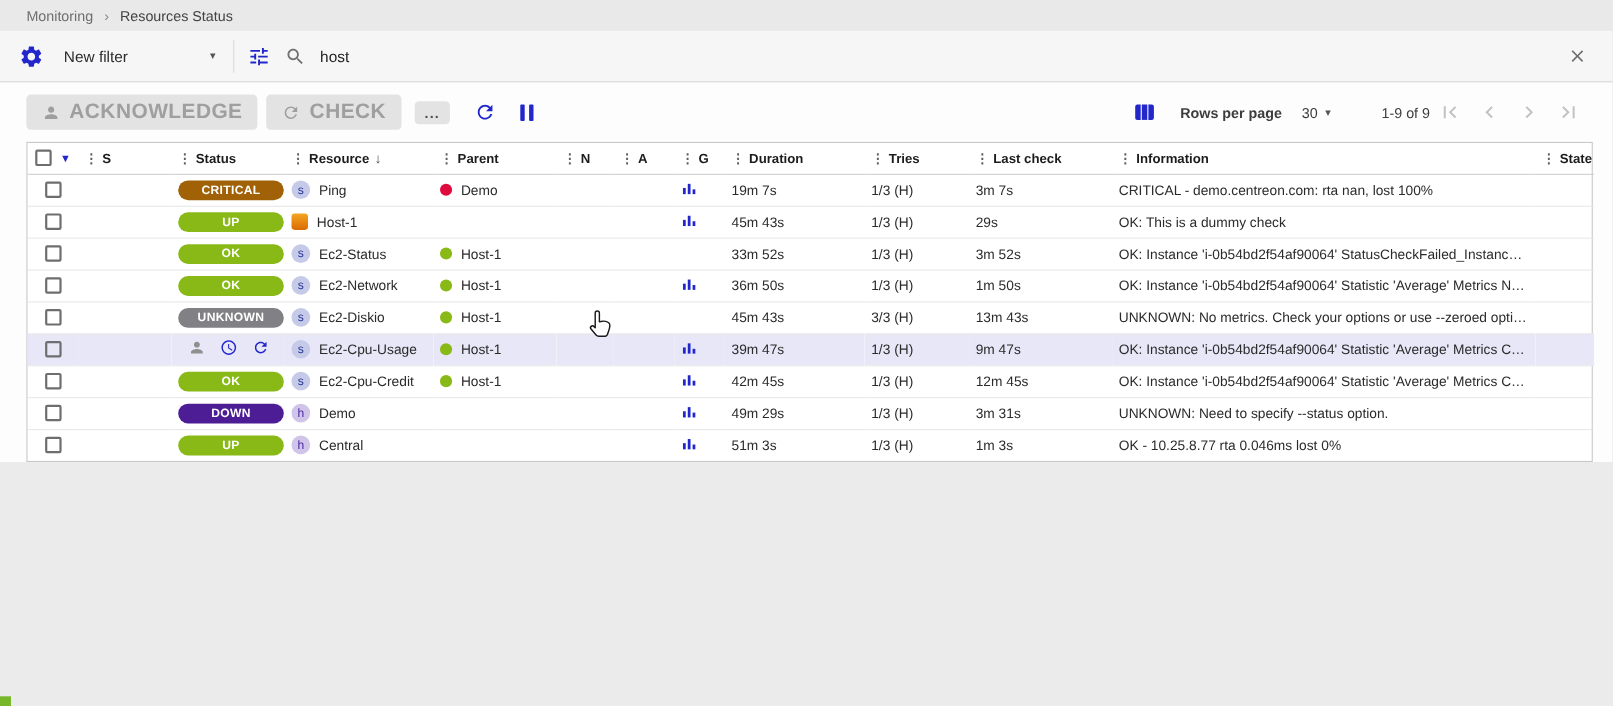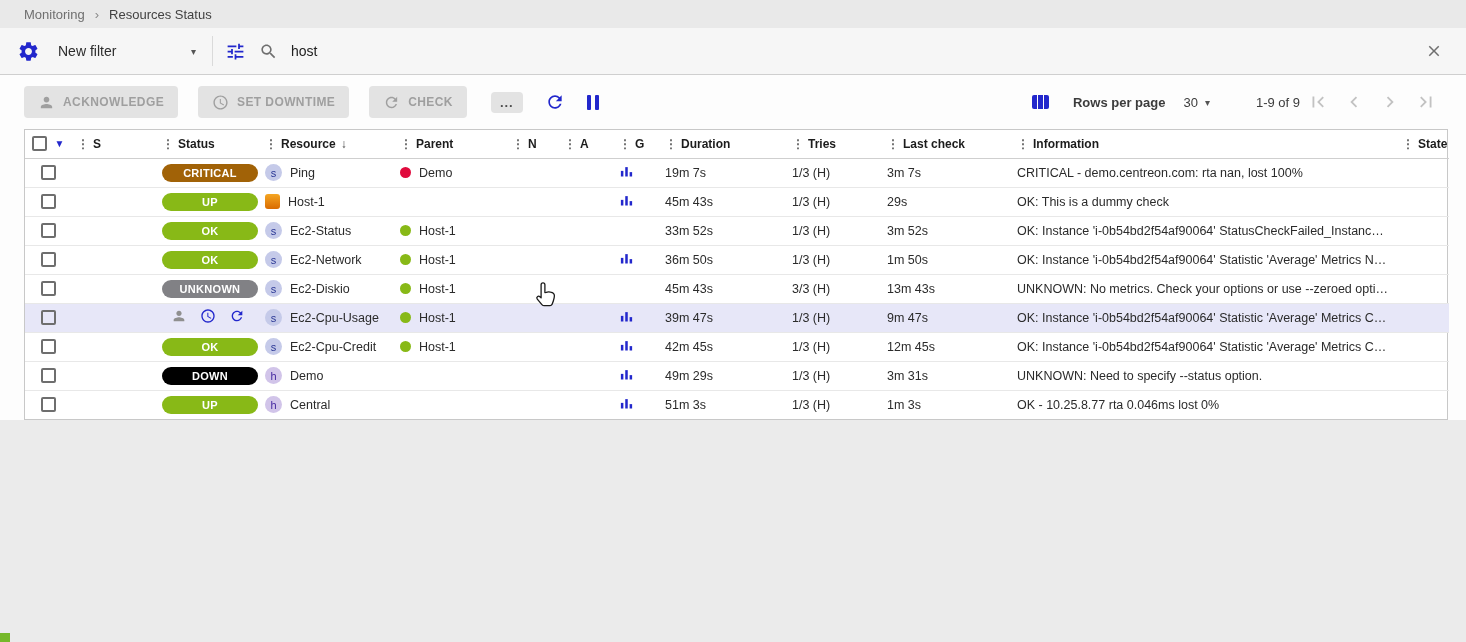--- a/index.html
+++ b/index.html
@@ -23,21 +23,21 @@
   .ic-gray{fill:#6f6f6f;}
   .ic-disabled{fill:#9f9f9f;}
   .ic-pg{fill:#c2c2c2;}
   .filter-select{display:flex;align-items:center;justify-content:space-between;width:158px;padding:4px 8px 4px 12px;font-size:14px;color:#2d2d2d;cursor:pointer;}
   .caret{font-size:10px;color:#555;}
   .v-div{width:1px;height:30px;background:#dadada;margin:0 4px 0 8px;}
   .search-input{flex:1;border:none;background:transparent;font-size:14px;font-family:inherit;color:#212121;outline:none;padding:4px 8px;}
   
   .white-area{background:#fdfdfd;}
   .toolbar{display:flex;align-items:center;height:54px;padding:0 22px 0 24px;}
-  .tb-btn{display:inline-flex;align-items:center;gap:8px;height:32px;padding:0 14px;background:#e3e3e3;border:none;border-radius:4px;color:#9f9f9f;font-size:12px;font-weight:bold;font-family:inherit;letter-spacing:.4px;cursor:default;margin-right:20px;}
+  .tb-btn{display:inline-flex;align-items:center;gap:8px;height:32px;padding:0 14px;background:#e3e3e3;border:none;border-radius:4px;color:#9f9f9f;font-size:19px;font-weight:bold;font-family:inherit;letter-spacing:.4px;cursor:default;margin-right:8px;}
   .more-btn{height:21px;padding:0 9px;background:#e3e3e3;border:none;border-radius:4px;color:#4d4d4d;font-size:13px;font-weight:bold;letter-spacing:1px;cursor:pointer;margin:0 6px 0 4px;line-height:19px;}
   .tb-icon{margin-left:16px;cursor:pointer;display:inline-flex;background:none;border:none;padding:0;}
   .pause-icon{display:inline-flex;gap:3.5px;margin-left:22px;cursor:pointer;background:none;border:none;padding:0;}
   .pause-icon i{width:4.5px;height:15px;background:var(--accent);display:block;border-radius:1px;}
   .toolbar-right{margin-left:auto;display:flex;align-items:center;}
   .cols-icon{display:inline-flex;gap:1.5px;cursor:pointer;background:none;border:none;padding:0;margin-right:24px;}
   .cols-icon i{width:4.5px;height:14px;background:var(--accent);display:block;}
   .cols-icon i:first-child{border-radius:2px 0 0 2px;}
   .cols-icon i:last-child{border-radius:0 2px 2px 0;}
   .rpp-label{font-size:13px;color:#3c3c3c;margin-right:18px;font-weight:bold;}
@@ -110,26 +110,20 @@
 
   <div class="toolbar">
     <button class="tb-btn" disabled="">
       <svg width="17" height="17" viewBox="0 0 24 24" class="ic-disabled">
           <path d="M12 12c2.21 0 4-1.79 4-4s-1.79-4-4-4-4 1.79-4 4 1.79 4 4 4zm0 2c-2.67 0-8 1.34-8 4v2h16v-2c0-2.66-5.33-4-8-4z"></path>
         </svg>
       <span>ACKNOWLEDGE</span>
     </button>
     <button class="tb-btn" disabled="">
       <svg width="17" height="17" viewBox="0 0 24 24" class="ic-disabled">
-          <path d="M11.99 2C6.47 2 2 6.48 2 12s4.47 10 9.99 10C17.52 22 22 17.52 22 12S17.52 2 11.99 2zm.01 18c-4.42 0-8-3.58-8-8s3.58-8 8-8 8 3.58 8 8-3.58 8-8 8zM12.5 7H11v6l5.25 3.15.75-1.23-4.5-2.67z"></path>
-        </svg>
-      <span>SET DOWNTIME</span>
-    </button>
-    <button class="tb-btn" disabled="">
-      <svg width="17" height="17" viewBox="0 0 24 24" class="ic-disabled">
           <path d="M17.65 6.35C16.2 4.9 14.21 4 12 4c-4.42 0-7.99 3.58-7.99 8s3.57 8 7.99 8c3.73 0 6.84-2.55 7.73-6h-2.08c-.82 2.33-3.04 4-5.65 4-3.31 0-6-2.69-6-6s2.69-6 6-6c1.66 0 3.14.69 4.22 1.78L13 11h7V4l-2.35 2.35z"></path>
         </svg>
       <span>CHECK</span>
     </button>
     <button class="more-btn">...</button>
     <button class="tb-icon">
       <svg width="20" height="20" viewBox="0 0 24 24" class="ic-accent">
           <path d="M17.65 6.35C16.2 4.9 14.21 4 12 4c-4.42 0-7.99 3.58-7.99 8s3.57 8 7.99 8c3.73 0 6.84-2.55 7.73-6h-2.08c-.82 2.33-3.04 4-5.65 4-3.31 0-6-2.69-6-6s2.69-6 6-6c1.66 0 3.14.69 4.22 1.78L13 11h7V4l-2.35 2.35z"></path>
         </svg>
     </button>
@@ -404,21 +398,21 @@
                 </svg></span></td>
             <td>42m 45s</td>
             <td>1/3 (H)</td>
             <td>12m 45s</td>
             <td>OK: Instance 'i-0b54bd2f54af90064' Statistic 'Average' Metrics C…</td>
             <td></td>
           </tr>
           <tr>
             <td class="cell-center"><span class="cb"></span></td>
             <td></td>
-            <td class="cell-center"><span class="pill" style="background: #000000;">DOWN</span></td>
+            <td class="cell-center"><span class="pill" style="background: #4c1d95;">DOWN</span></td>
             <td>
               <span class="res-cell">
                 <span class="badge h">h</span>
                 <span>Demo</span>
               </span>
             </td>
             <td></td>
             <td></td>
             <td></td>
             <td><span><svg width="15" height="15" viewBox="0 0 24 24">

